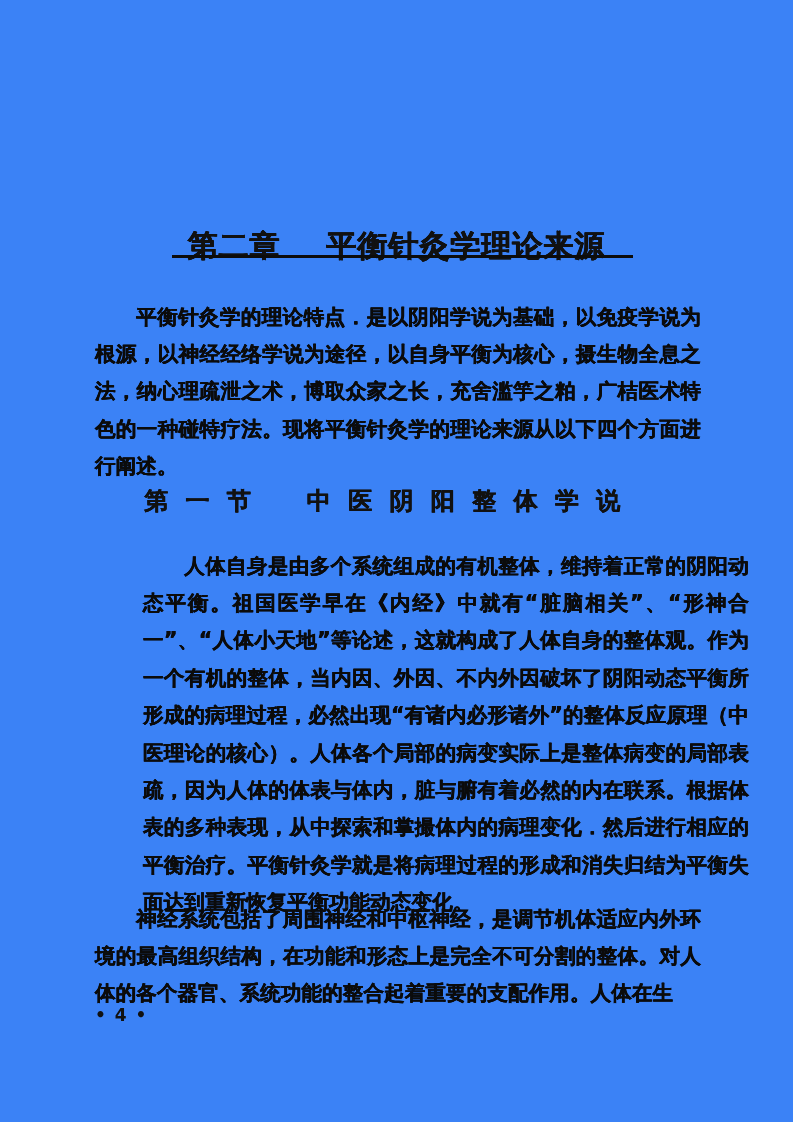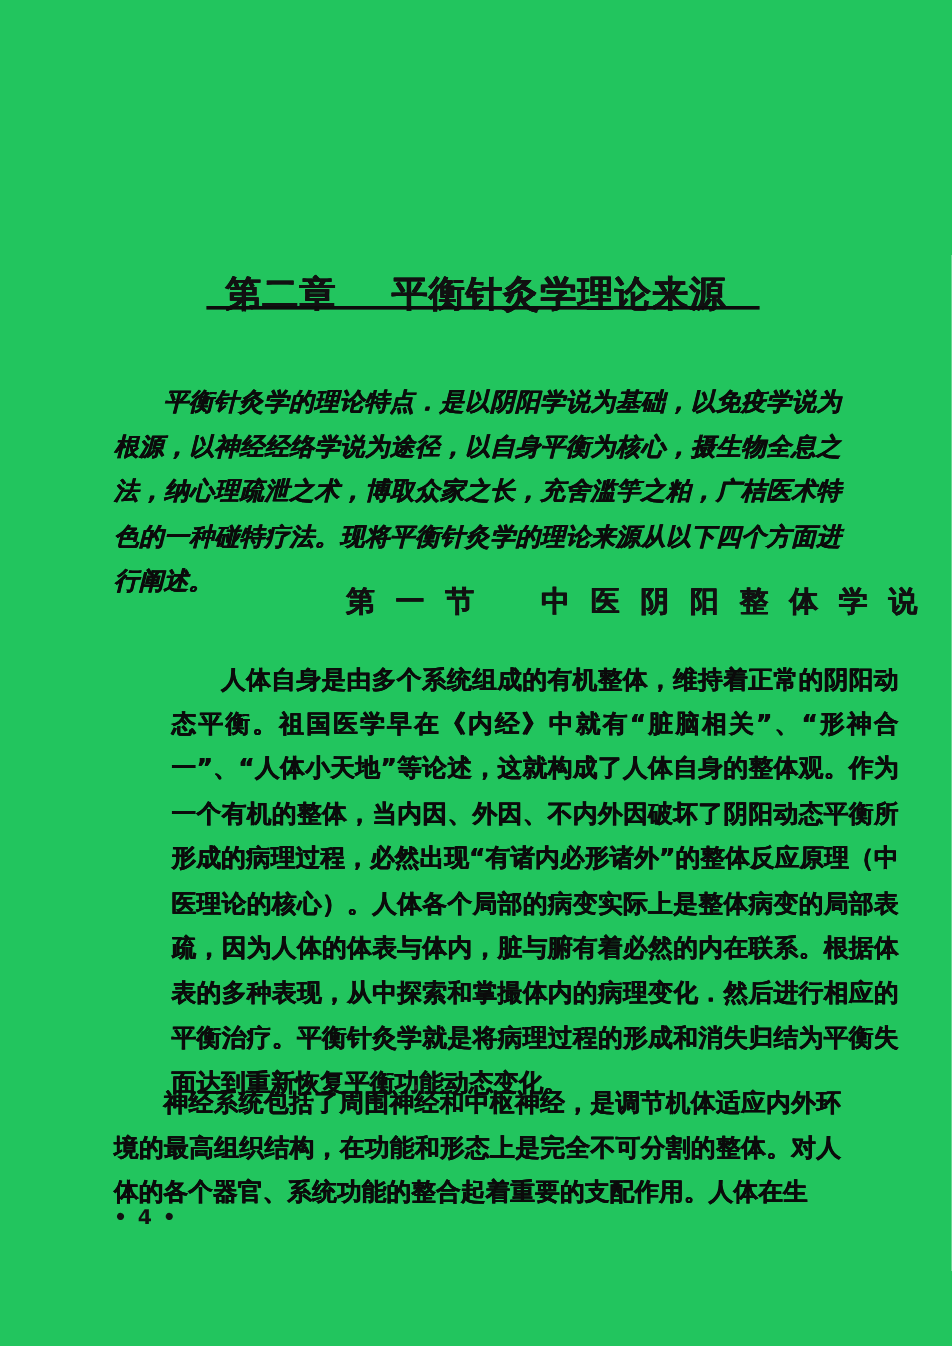--- a/index.html
+++ b/index.html
@@ -14,21 +14,21 @@
     overflow: hidden;
     font-family: "DejaVu Sans", "Liberation Sans", sans-serif;
     color: #000000;
     -webkit-font-smoothing: none;
   }
 
   .page {
     position: relative;
     width: 793px;
     height: 1122px;
-    background: #22c55e;
+    background: #3b82f6;
   }
 
   
   .chapter-title {
     position: absolute;
     left: 0;
     top: 206px;
     width: 793px;
     text-align: center;
     font-size: 30px;
@@ -59,30 +59,30 @@
     font-weight: 700;
     color: #0b0b0b;
     text-align: justify;
     text-justify: inter-character;
     text-align-last: left;
     letter-spacing: 0.15px;
     text-shadow: 0.3px 0 0 currentColor, -0.3px 0 0 currentColor;
   }
   .para .indent { display: inline-block; width: 41px; }
 
-  #para-intro      { top: 296px; font-style: italic; }
+  #para-intro      { top: 278px; }
   #para-section-1  { top: 527px; margin-left: 48px; }
   #para-section-2  { top: 880px; }
 
   
   .section-heading {
     position: absolute;
     left: 0;
     width: 769px;
-    text-align: right;
+    text-align: center;
     font-size: 24px;
     line-height: 34px;
     font-weight: 700;
     letter-spacing: 4.5px;
     color: #111111;
     white-space: pre;
     text-shadow: 0.3px 0 0 currentColor, -0.3px 0 0 currentColor;
   }
   #heading-section-1 { top: 464px; }
   #heading-section-2 { top: 858px; }

